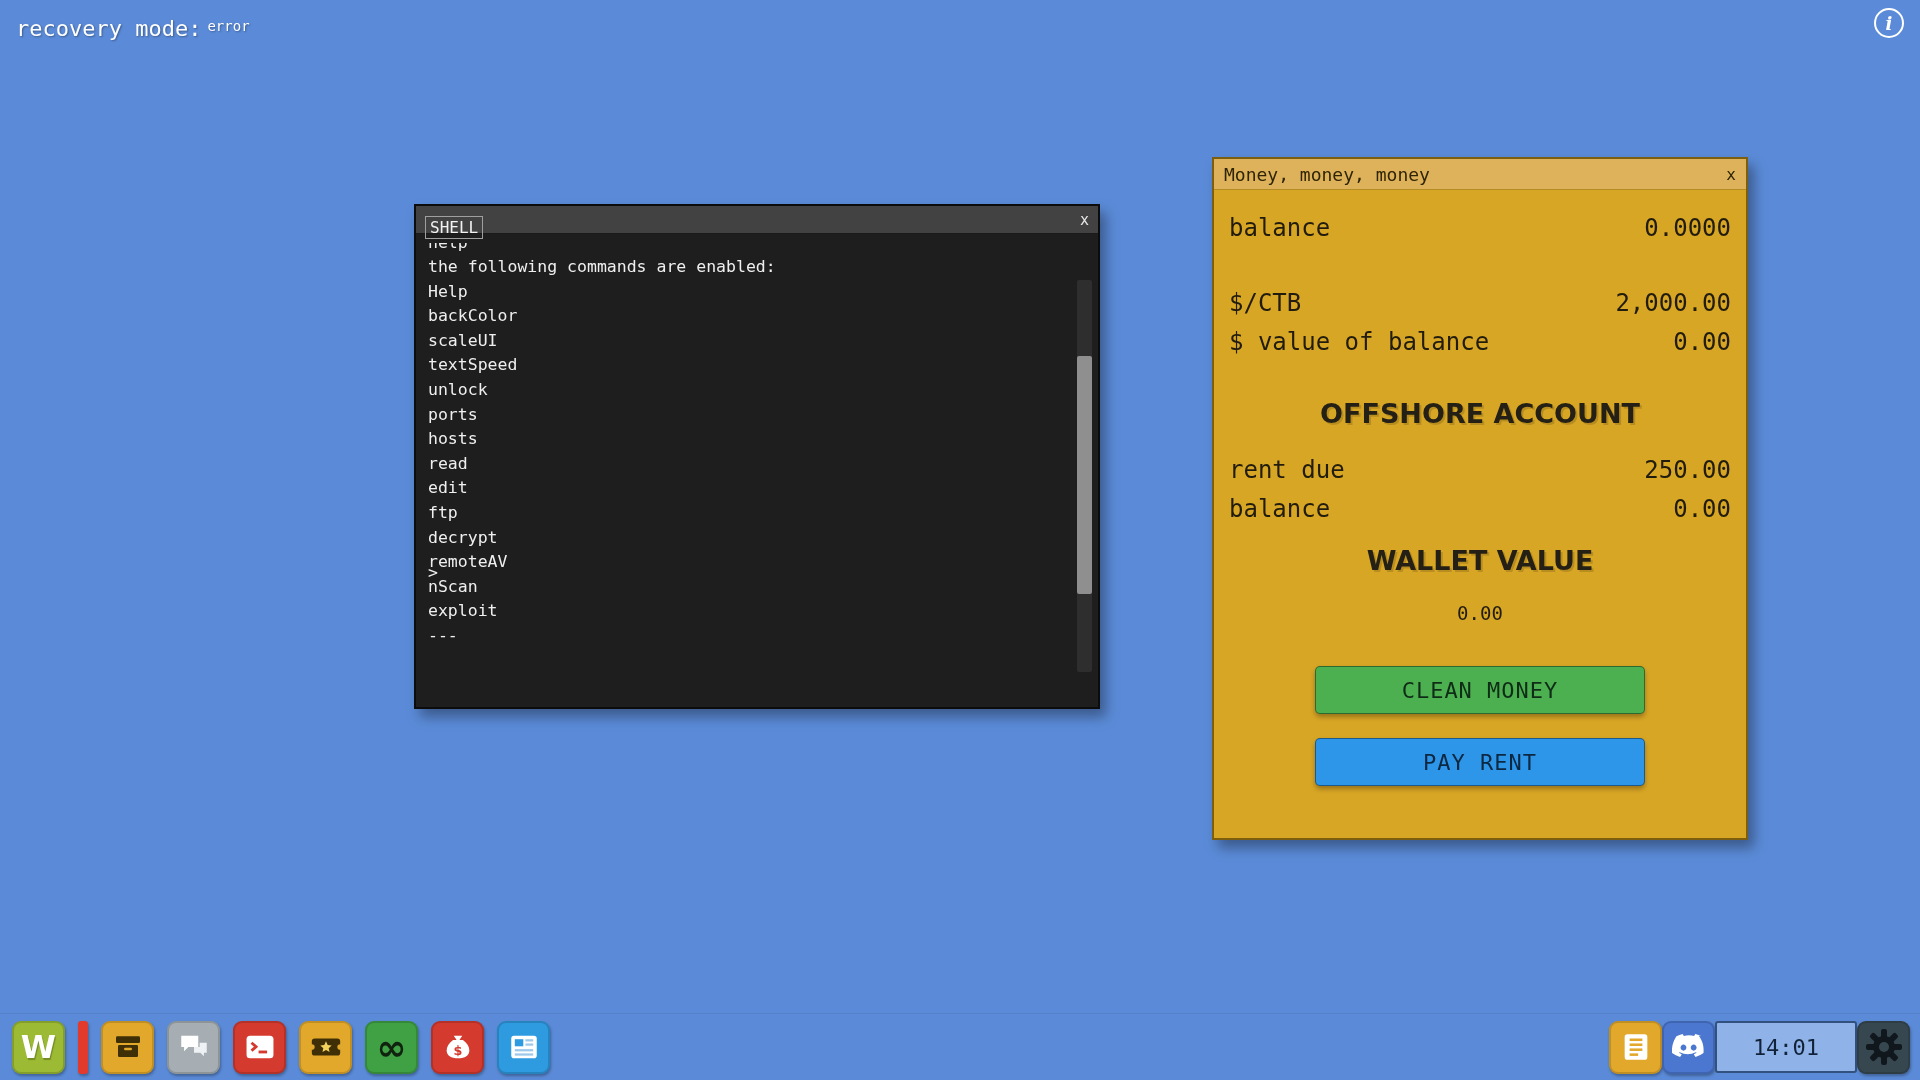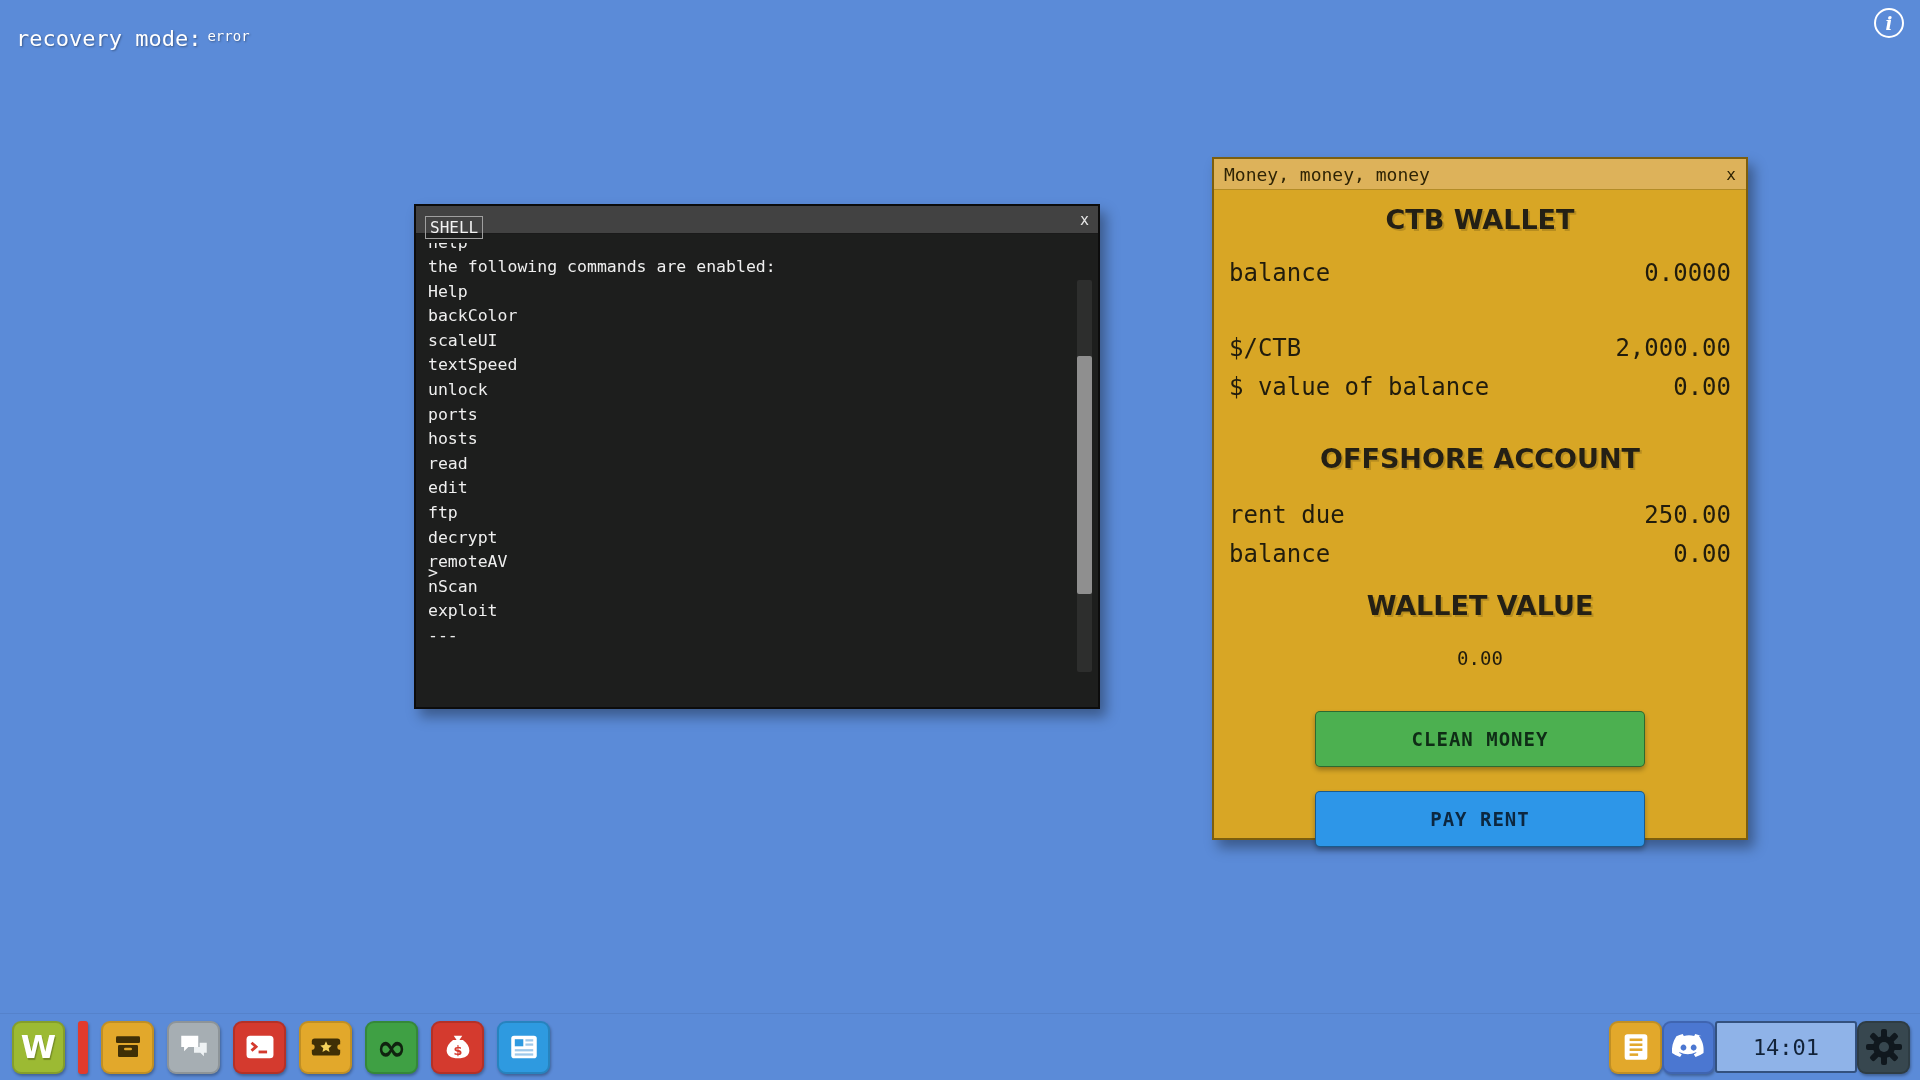--- a/index.html
+++ b/index.html
@@ -1,19 +1,19 @@
 <!DOCTYPE html>
 <html><head>
 <meta charset="utf-8">
 <style>
   html,body{margin:0;padding:0;}
   body{width:1920px;height:1080px;overflow:hidden;background:#5b8bd8;font-family:"DejaVu Sans Mono",monospace;position:relative;}
 
   
-  .recovery{position:absolute;top:26px;left:16px;display:flex;align-items:flex-start;color:#fff;text-shadow:1px 1px 2px rgba(0,0,0,.35);}
+  .recovery{position:absolute;top:16px;left:16px;display:flex;align-items:flex-start;color:#fff;text-shadow:1px 1px 2px rgba(0,0,0,.35);}
   .recovery-label{font-size:22px;}
   .recovery-value{font-size:14px;margin-left:6px;margin-top:2px;}
   .info-icon{position:absolute;top:8px;right:16px;width:30px;height:30px;border:2px solid #fff;border-radius:50%;color:#fff;
     display:flex;align-items:center;justify-content:center;font-family:"DejaVu Serif",serif;font-style:italic;font-weight:bold;
     font-size:18px;box-sizing:border-box;cursor:pointer;}
 
   
   .shell-window{position:absolute;left:414px;top:204px;width:686px;height:505px;background:#1d1e1d;border:2px solid #0c0c0c;
     box-sizing:border-box;box-shadow:6px 8px 12px rgba(0,0,0,.35);}
   .shell-titlebar{height:27px;background:#424242;display:flex;align-items:center;padding:0 9px;border-bottom:1px solid #1a1a1a;cursor:move;}
@@ -39,22 +39,22 @@
   .mh-wallet{margin-top:14px;}
   .m-row{display:flex;justify-content:space-between;font-size:24px;}
   .mr-1{margin-top:24px;}
   .mr-2{margin-top:47px;}
   .mr-3{margin-top:11px;}
   .mh-offshore{margin-top:42px;}
   .mr-4{margin-top:27px;}
   .mr-5{margin-top:11px;}
   .mh-total{margin-top:22px;}
   .m-total-value{margin-top:26px;text-align:center;font-size:19px;}
-  .m-btn{display:block;margin-left:auto;margin-right:auto;width:330px;height:56px;border-radius:5px;
-    font-family:"DejaVu Sans Mono",monospace;font-size:19px;letter-spacing:1px;font-weight:bold;
+  .m-btn{display:block;margin-left:auto;margin-right:auto;width:330px;height:48px;border-radius:5px;
+    font-family:"DejaVu Sans Mono",monospace;font-size:22px;letter-spacing:1px;font-weight:normal;
     border:1px solid rgba(0,0,0,.4);box-shadow:0 3px 5px rgba(0,0,0,.3);cursor:pointer;}
   .btn-clean{margin-top:42px;background:#4cb050;color:#0f2c16;}
   .btn-pay{margin-top:24px;background:#2d96e8;color:#0c2740;}
 
   
   .taskbar{position:absolute;left:0;right:0;bottom:0;height:66px;display:flex;align-items:center;
     padding:0 10px 0 12px;border-top:1px solid rgba(0,0,0,0.06);}
   .dock-left{display:flex;align-items:center;gap:13px;}
   .dock-right{margin-left:auto;display:flex;align-items:center;}
   .dock-icon{width:53px;height:53px;border-radius:9px;display:flex;align-items:center;justify-content:center;
@@ -117,21 +117,20 @@
     </div>
   </div>
 </div>
 
 <div class="money-window">
   <div class="money-titlebar">
     <span>Money, money, money</span>
     <span class="money-close">x</span>
   </div>
   <div class="money-body">
-    <div class="m-header mh-wallet">CTB WALLET</div>
     <div class="m-row mr-1">
       <span>balance</span>
       <span>0.0000</span>
     </div>
     <div class="m-row mr-2">
       <span>$/CTB</span>
       <span>2,000.00</span>
     </div>
     <div class="m-row mr-3">
       <span>$ value of balance</span>

